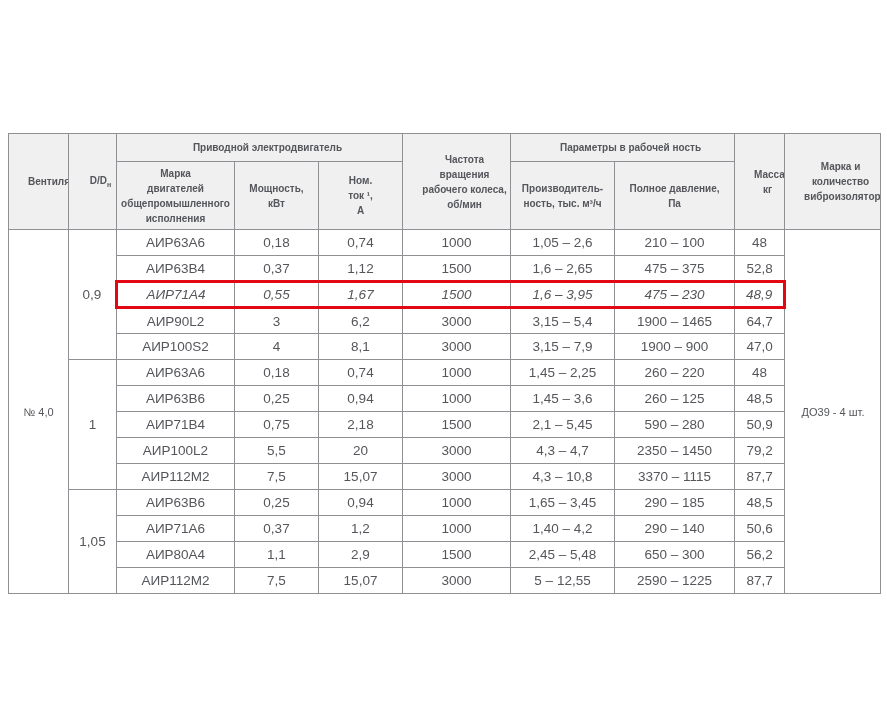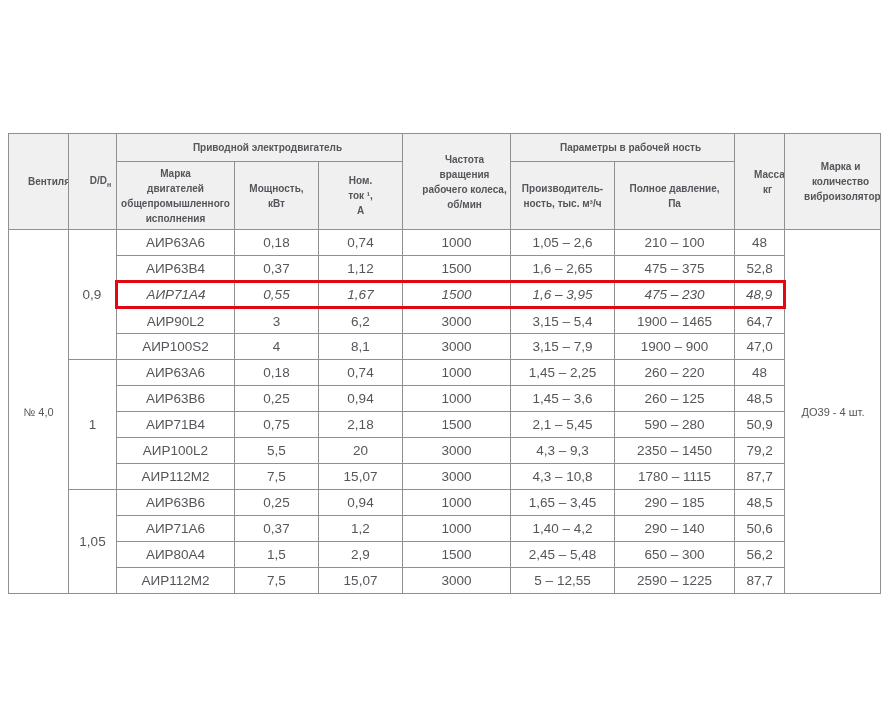--- a/index.html
+++ b/index.html
@@ -159,31 +159,31 @@
           <td>1500</td>
           <td>2,1 – 5,45</td>
           <td>590 – 280</td>
           <td>50,9</td>
         </tr>
         <tr>
           <td>АИР100L2</td>
           <td>5,5</td>
           <td>20</td>
           <td>3000</td>
-          <td>4,3 – 9,3</td>
+          <td>4,3 – 4,7</td>
           <td>2350 – 1450</td>
           <td>79,2</td>
         </tr>
         <tr>
           <td>АИР112М2</td>
           <td>7,5</td>
           <td>15,07</td>
           <td>3000</td>
           <td>4,3 – 10,8</td>
-          <td>1780 – 1115</td>
+          <td>3370 – 1115</td>
           <td>87,7</td>
         </tr>
         <tr>
           <td class="dratio-cell" rowspan="4">1,05</td>
           <td>АИР63В6</td>
           <td>0,25</td>
           <td>0,94</td>
           <td>1000</td>
           <td>1,65 – 3,45</td>
           <td>290 – 185</td>
@@ -193,21 +193,21 @@
           <td>АИР71А6</td>
           <td>0,37</td>
           <td>1,2</td>
           <td>1000</td>
           <td>1,40 – 4,2</td>
           <td>290 – 140</td>
           <td>50,6</td>
         </tr>
         <tr>
           <td>АИР80А4</td>
-          <td>1,5</td>
+          <td>1,1</td>
           <td>2,9</td>
           <td>1500</td>
           <td>2,45 – 5,48</td>
           <td>650 – 300</td>
           <td>56,2</td>
         </tr>
         <tr>
           <td>АИР112М2</td>
           <td>7,5</td>
           <td>15,07</td>

